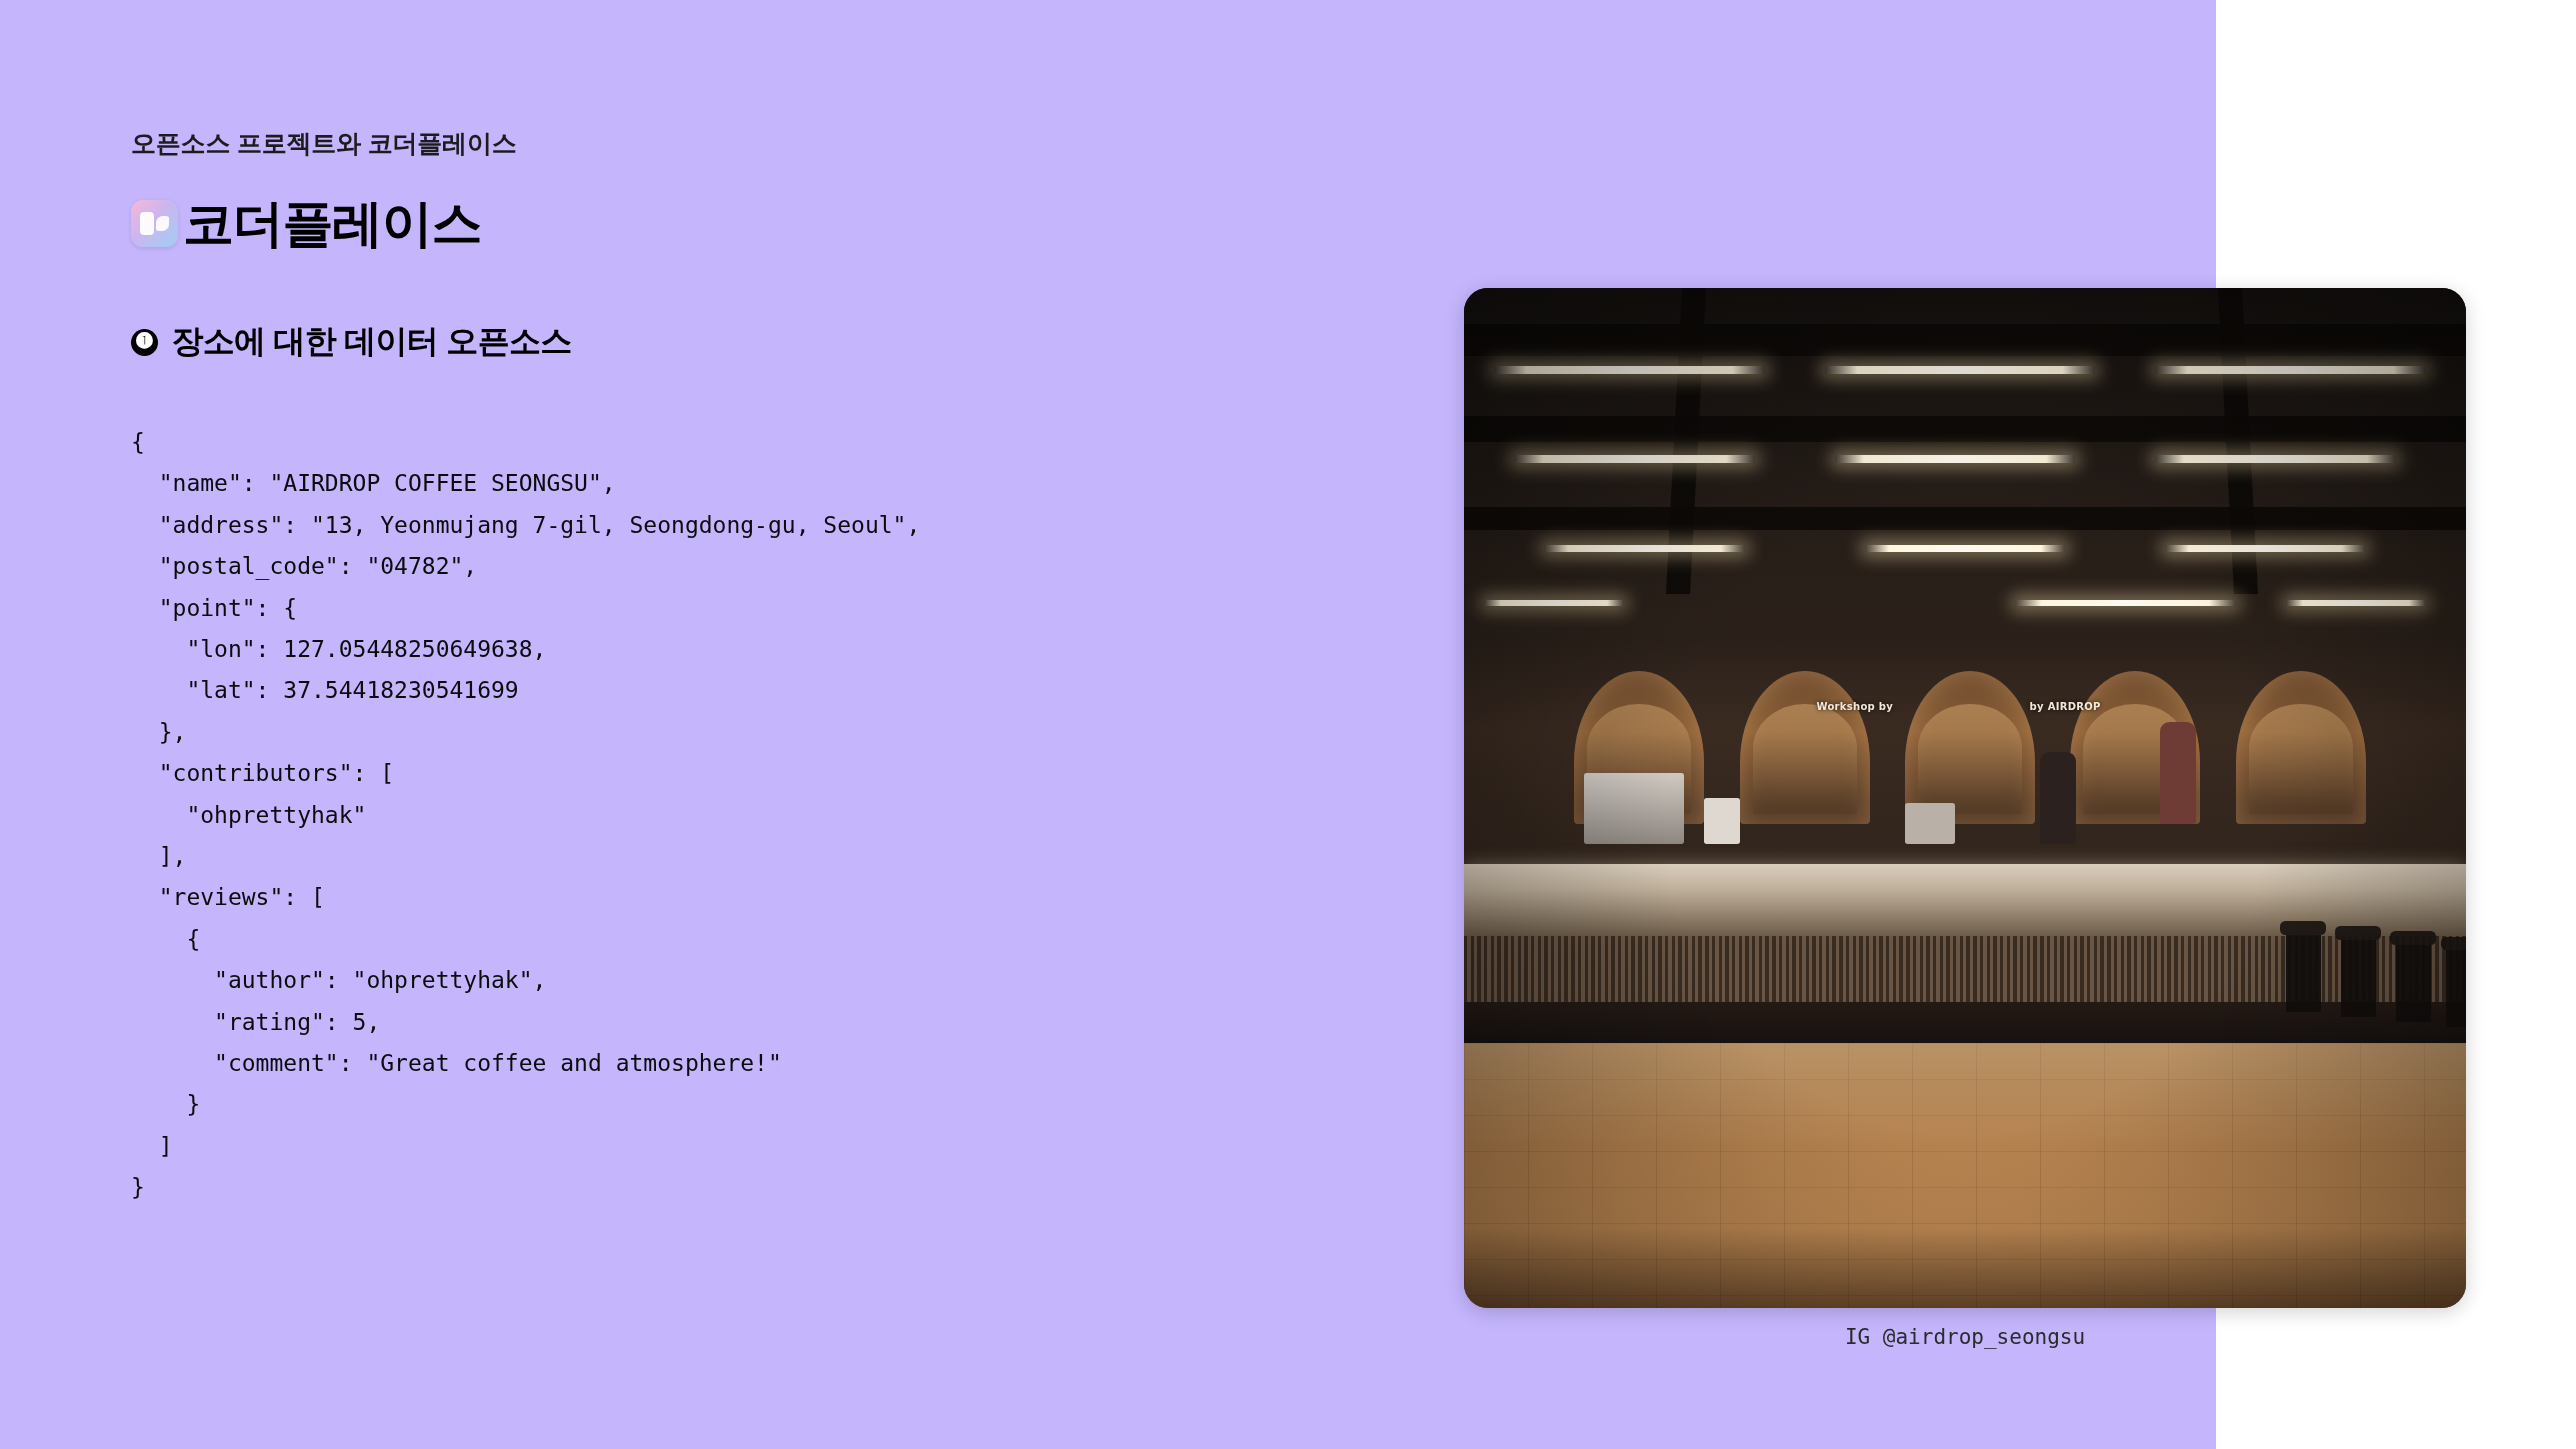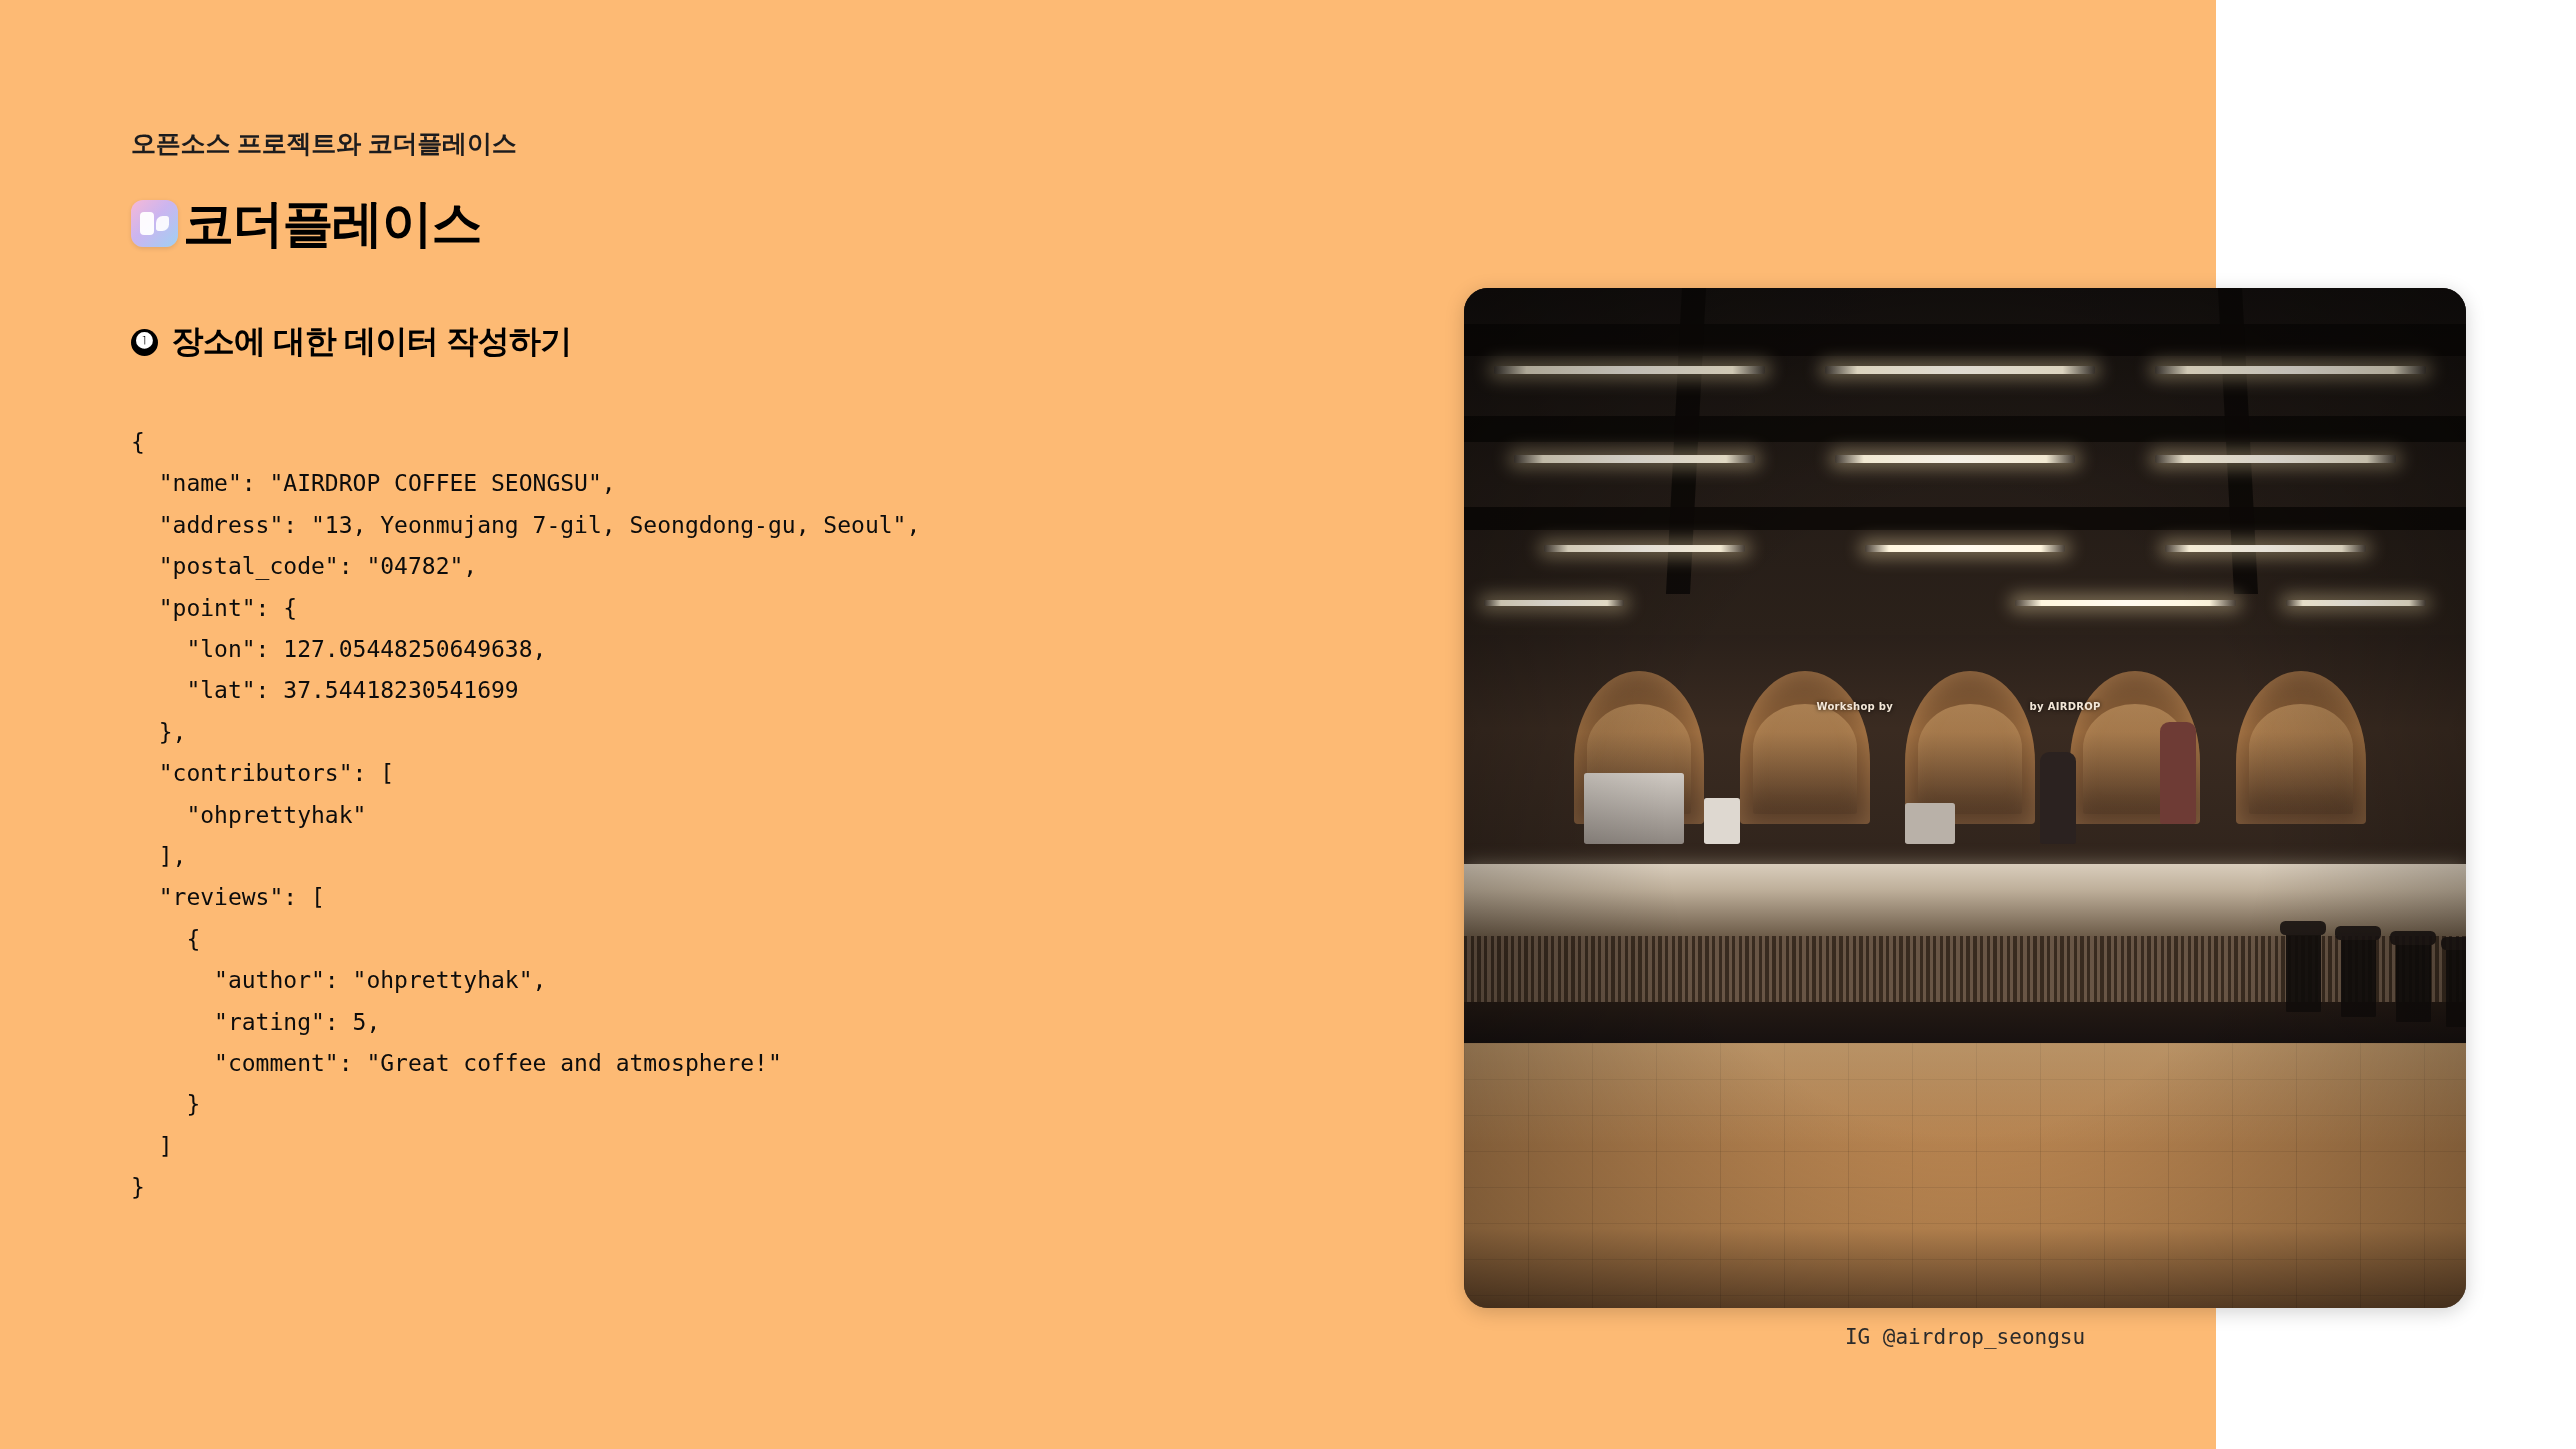--- a/index.html
+++ b/index.html
@@ -8,21 +8,21 @@
     height: 1449px;
     background: #ffffff;
     font-family: "Liberation Sans", sans-serif;
     overflow: hidden;
   }
 
   .slide {
     position: relative;
     width: 2216px;
     height: 1449px;
-    background: #fdba74;
+    background: #c4b5fd;
   }
 
   
   .left-col {
     position: absolute;
     left: 131px;
     top: 127px;
     width: 1275px;
   }
 
@@ -264,21 +264,21 @@
     <div class="title-row">
       <div class="app-icon">
         <div class="glyph-a"></div>
         <div class="glyph-b"></div>
       </div>
       <h1 class="main-title">코더플레이스</h1>
     </div>
 
     <div class="section-head">
       <div class="num-badge">❶</div>
-      <h2 class="section-title">장소에 대한 데이터 작성하기</h2>
+      <h2 class="section-title">장소에 대한 데이터 오픈소스</h2>
     </div>
 
     <pre class="code-block">{
   "name": "AIRDROP COFFEE SEONGSU",
   "address": "13, Yeonmujang 7-gil, Seongdong-gu, Seoul",
   "postal_code": "04782",
   "point": {
     "lon": 127.05448250649638,
     "lat": 37.54418230541699
   },

